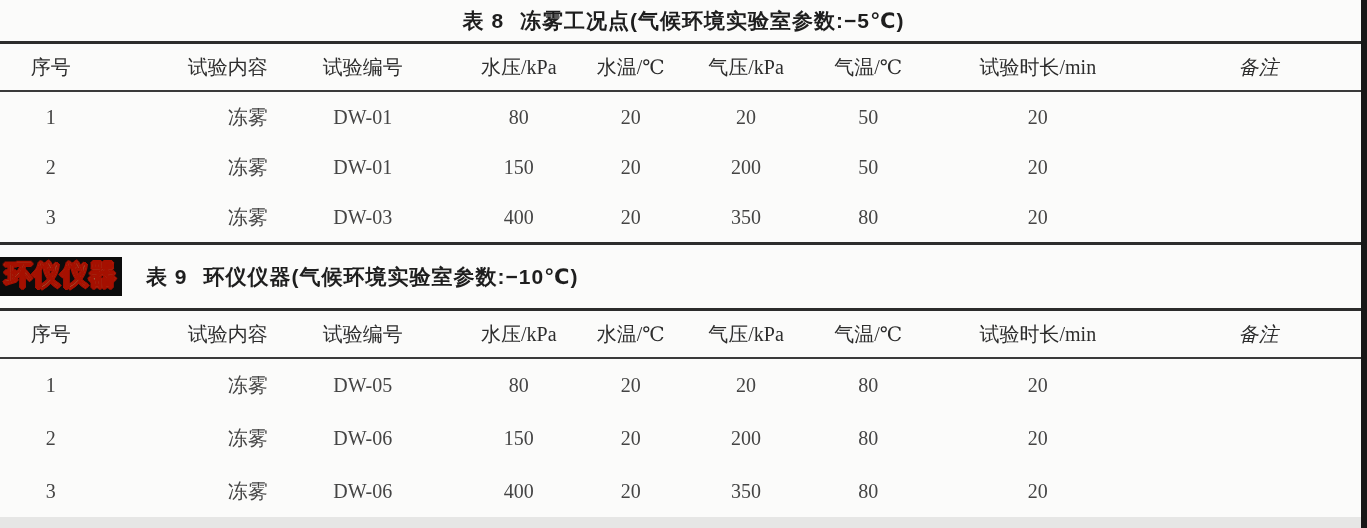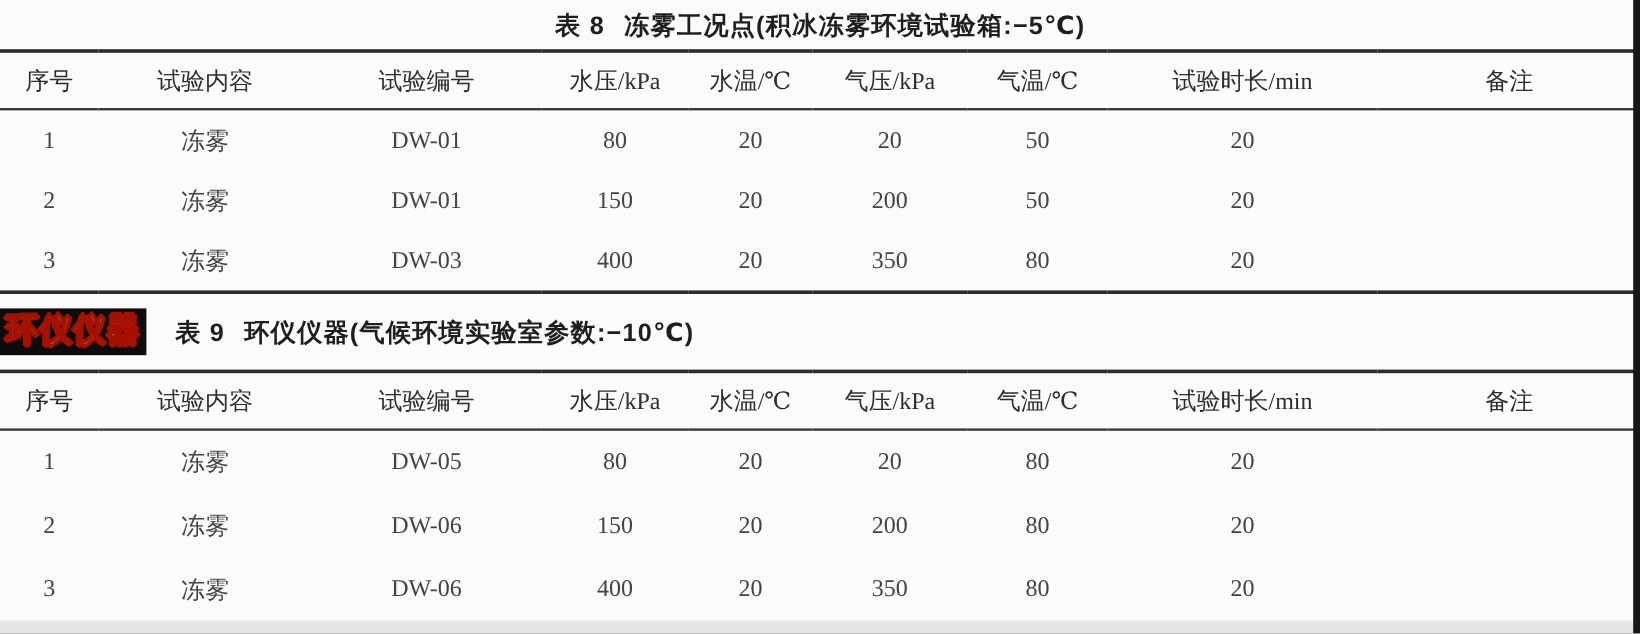--- a/index.html
+++ b/index.html
@@ -47,29 +47,29 @@
     letter-spacing: 1px;
     white-space: nowrap;
   }
   .doc-title .t-prefix { margin-right: 16px; }
 
   table.data-table {
     width: 100%;
     border-collapse: collapse;
     table-layout: fixed;
   }
-  .data-table th:nth-child(1), .data-table td:nth-child(1) { width: 6%; }
-  .data-table th:nth-child(2), .data-table td:nth-child(2) { width: 13%; }
+  .data-table th:nth-child(1), .data-table td:nth-child(1) { width: 6%; padding-left: 10px; }
+  .data-table th:nth-child(2), .data-table td:nth-child(2) { width: 13%; text-align: right; }
   .data-table th:nth-child(3), .data-table td:nth-child(3) { width: 14%; }
   .data-table th:nth-child(4), .data-table td:nth-child(4) { width: 9%; }
   .data-table th:nth-child(5), .data-table td:nth-child(5) { width: 7.5%; }
   .data-table th:nth-child(6), .data-table td:nth-child(6) { width: 9.5%; }
   .data-table th:nth-child(7), .data-table td:nth-child(7) { width: 8.5%; }
   .data-table th:nth-child(8), .data-table td:nth-child(8) { width: 16.5%; }
-  .data-table th:nth-child(9), .data-table td:nth-child(9) { width: 16%; }
+  .data-table th:nth-child(9), .data-table td:nth-child(9) { width: 16%; font-style: italic; }
 
   .data-table thead th {
     height: 46px;
     font-size: 20px;
     font-weight: 500;
     color: #2d2d2d;
     text-align: center;
     padding: 0;
     border-top: 3px solid #2c2c2c;
     border-bottom: 2px solid #3a3a3a;
@@ -115,21 +115,21 @@
   }
   .band2 .doc-title { margin-left: 24px; }
 </style>
 </head>
 <body>
 
 <div class="page">
 
   <div class="title-band">
     <div class="doc-title">
-      <span class="t-prefix">表 8</span><span>冻雾工况点(积冰冻雾环境试验箱:−5℃)</span>
+      <span class="t-prefix">表 8</span><span>冻雾工况点(气候环境实验室参数:−5℃)</span>
     </div>
   </div>
 
   <table class="data-table" id="table1" data-table="table1">
     <thead>
         <tr>
           <th>序号</th>
           <th>试验内容</th>
           <th>试验编号</th>
           <th>水压/kPa</th>

